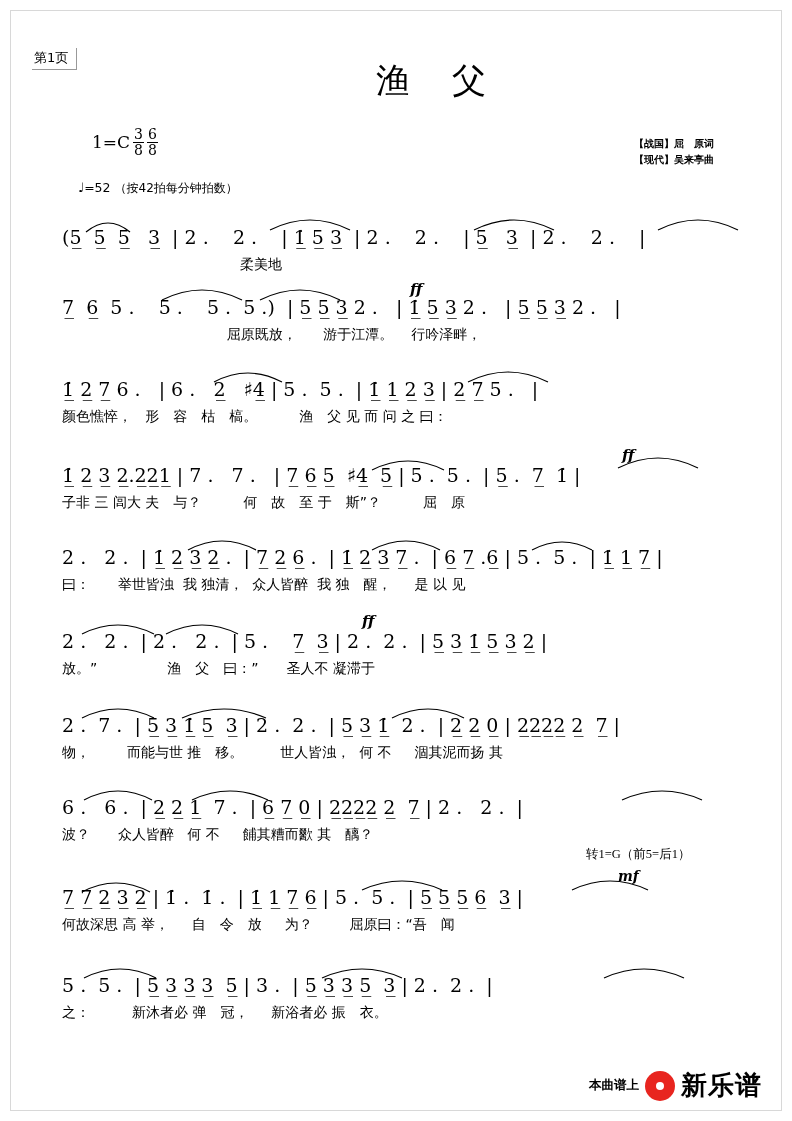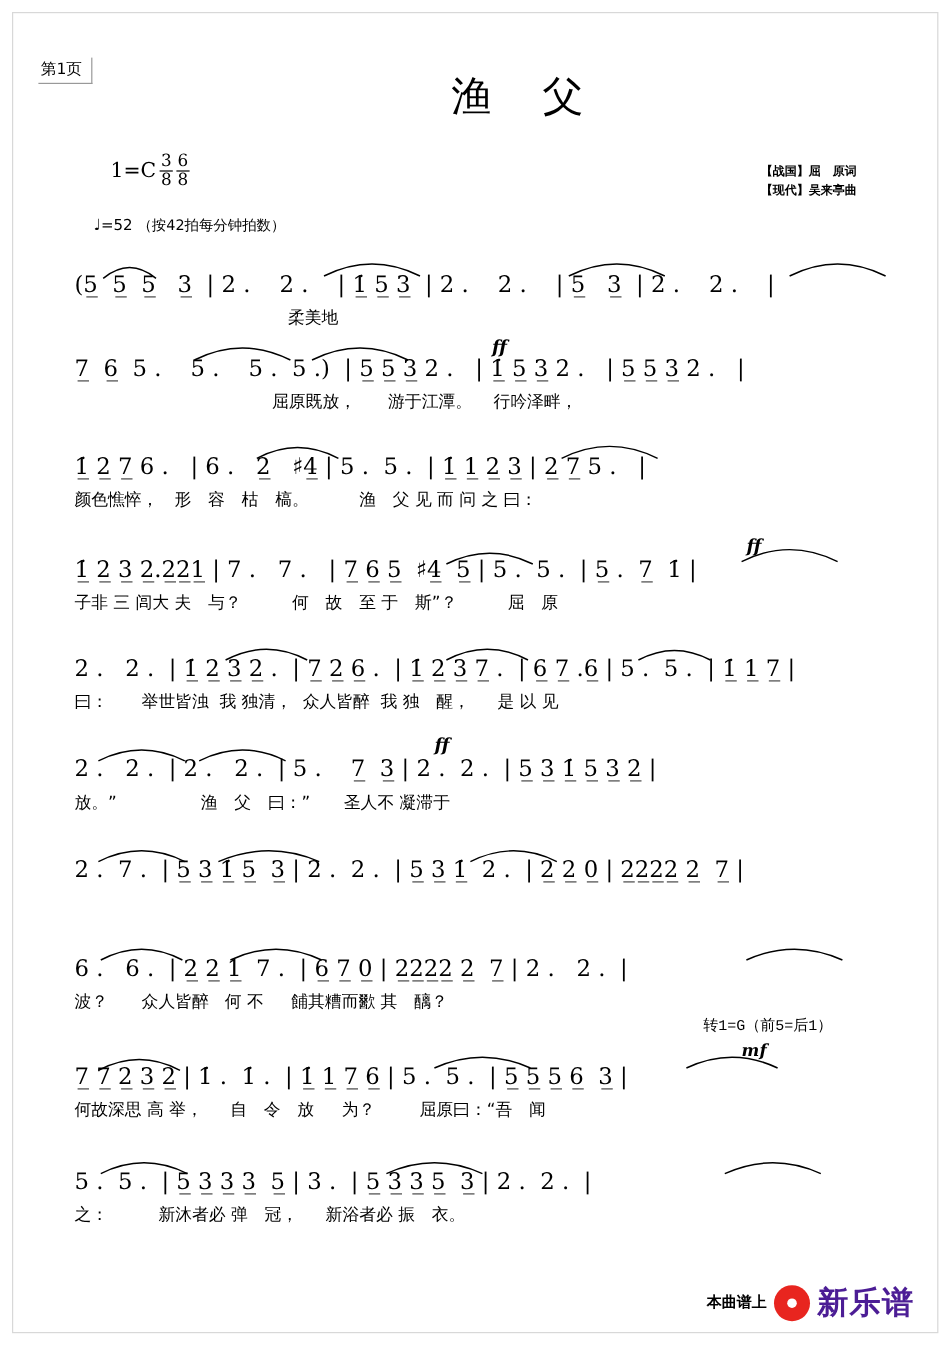--- a/index.html
+++ b/index.html
@@ -104,21 +104,21 @@
   .dyn {
     position:absolute;
     font-style:italic;
     font-weight:bold;
     font-family:"DejaVu Serif", serif;
     font-size:15px;
   }
   .mark {
     position:absolute;
     font-size:12.5px;
-    font-family:Liberation Mono, monospace;
+    font-family:Liberation Serif, serif;
   }
   svg.slurs { position:absolute; left:0; top:0; overflow:visible; }
 
   .footer-logo {
     position:absolute;
     right:30px; bottom:18px;
     display:flex;
     align-items:center;
     gap:6px;
   }
@@ -137,21 +137,21 @@
     content:"";
     position:absolute;
     left:11px; top:11px;
     width:8px; height:8px;
     border-radius:50%;
     background:#fff;
   }
   .brand {
     font-size:26px;
     font-weight:bold;
-    color:#4c1d95;
+    color:#000000;
     font-family:"DejaVu Sans", sans-serif;
     letter-spacing:1px;
   }
 </style>
 </head>
 <body>
 
 <div class="page-border"></div>
 
 <div class="page-num">第1页</div>
@@ -239,20 +239,21 @@
   <div class="lyric">放。”　　　　　渔　父　曰：”　　圣人不 凝滞于</div>
 </div>
 
 <div class="staff" style="top:696px;">
   <svg class="slurs" width="668" height="40">
     <path d="M20,22 Q56,4 92,22" fill="none" stroke="#000" stroke-width="1.2"></path>
     <path d="M120,22 Q162,4 204,22" fill="none" stroke="#000" stroke-width="1.2"></path>
     <path d="M330,22 Q366,4 402,22" fill="none" stroke="#000" stroke-width="1.2"></path>
   </svg>
   <div class="notes">2 .  7 .  | 5̲ 3̲ 1̲̇ 5̲  3̲ | 2 .  2 .  | 5̲ 3̲ 1̲̇  2 .  | 2̲ 2̲ 0̲ | 2̲2̲2̲2̲ 2̲  7̲ |</div>
+  <div class="lyric">物，　　  而能与世 推　移。　　  世人皆浊，  何 不　  涸其泥而扬 其</div>
 </div>
 
 <div class="staff" style="top:778px;">
   <svg class="slurs" width="668" height="40">
     <path d="M22,22 Q56,4 90,22" fill="none" stroke="#000" stroke-width="1.2"></path>
     <path d="M130,22 Q168,4 206,22" fill="none" stroke="#000" stroke-width="1.2"></path>
     <path d="M560,22 Q600,4 640,22" fill="none" stroke="#000" stroke-width="1.2"></path>
   </svg>
   <div class="notes">6 .   6 .  | 2̲ 2̲ 1̲  7 .  | 6̲ 7̲ 0̲ | 2̲2̲2̲2̲ 2̲  7̲ | 2 .   2 .  |</div>
   <div class="lyric">波？　　众人皆醉   何 不　  餔其糟而歠 其　醨？</div>

